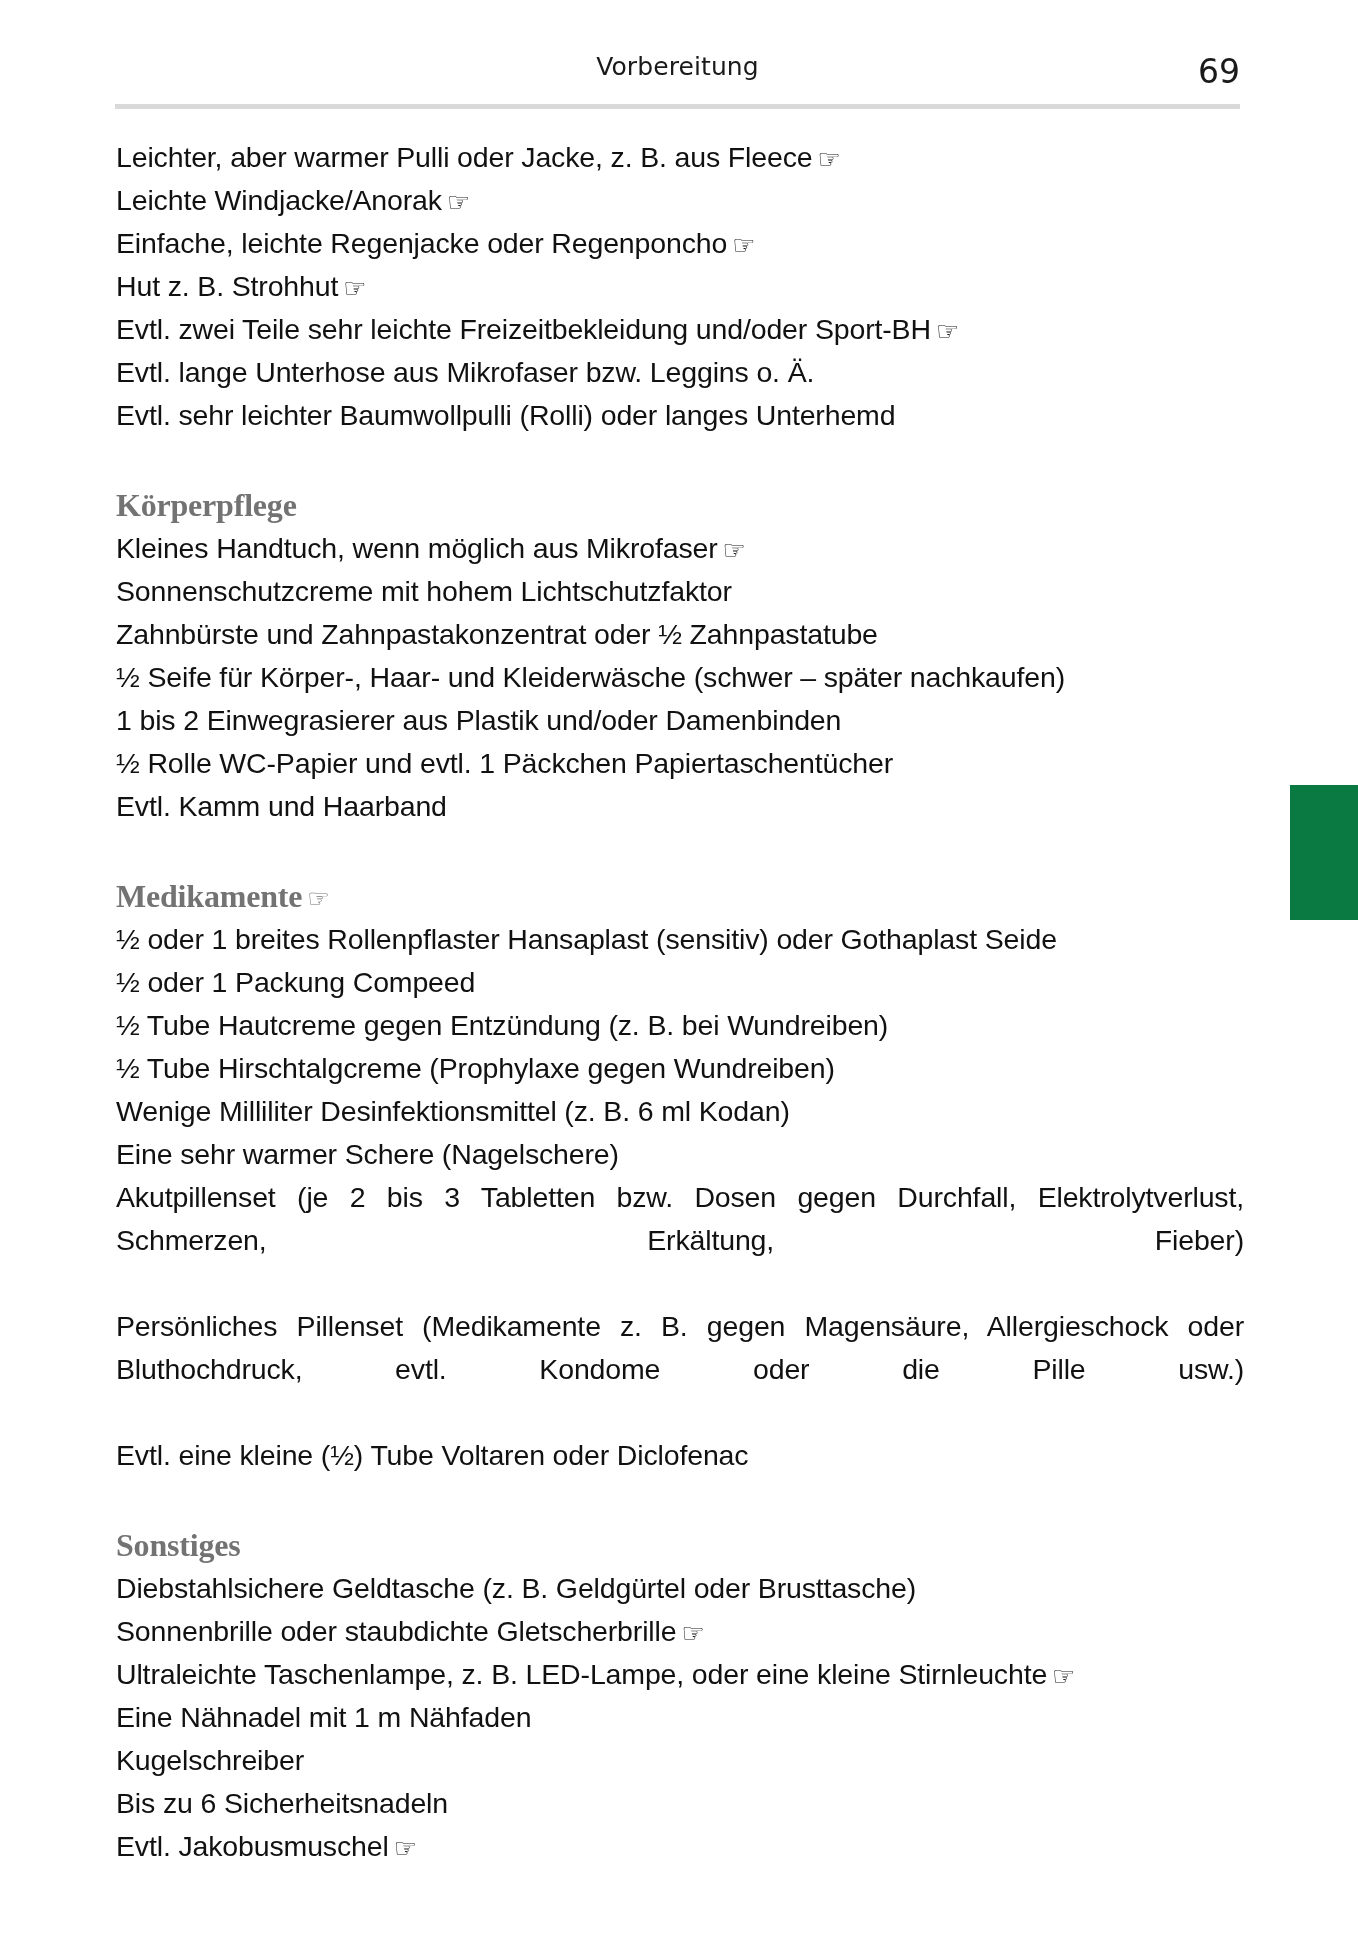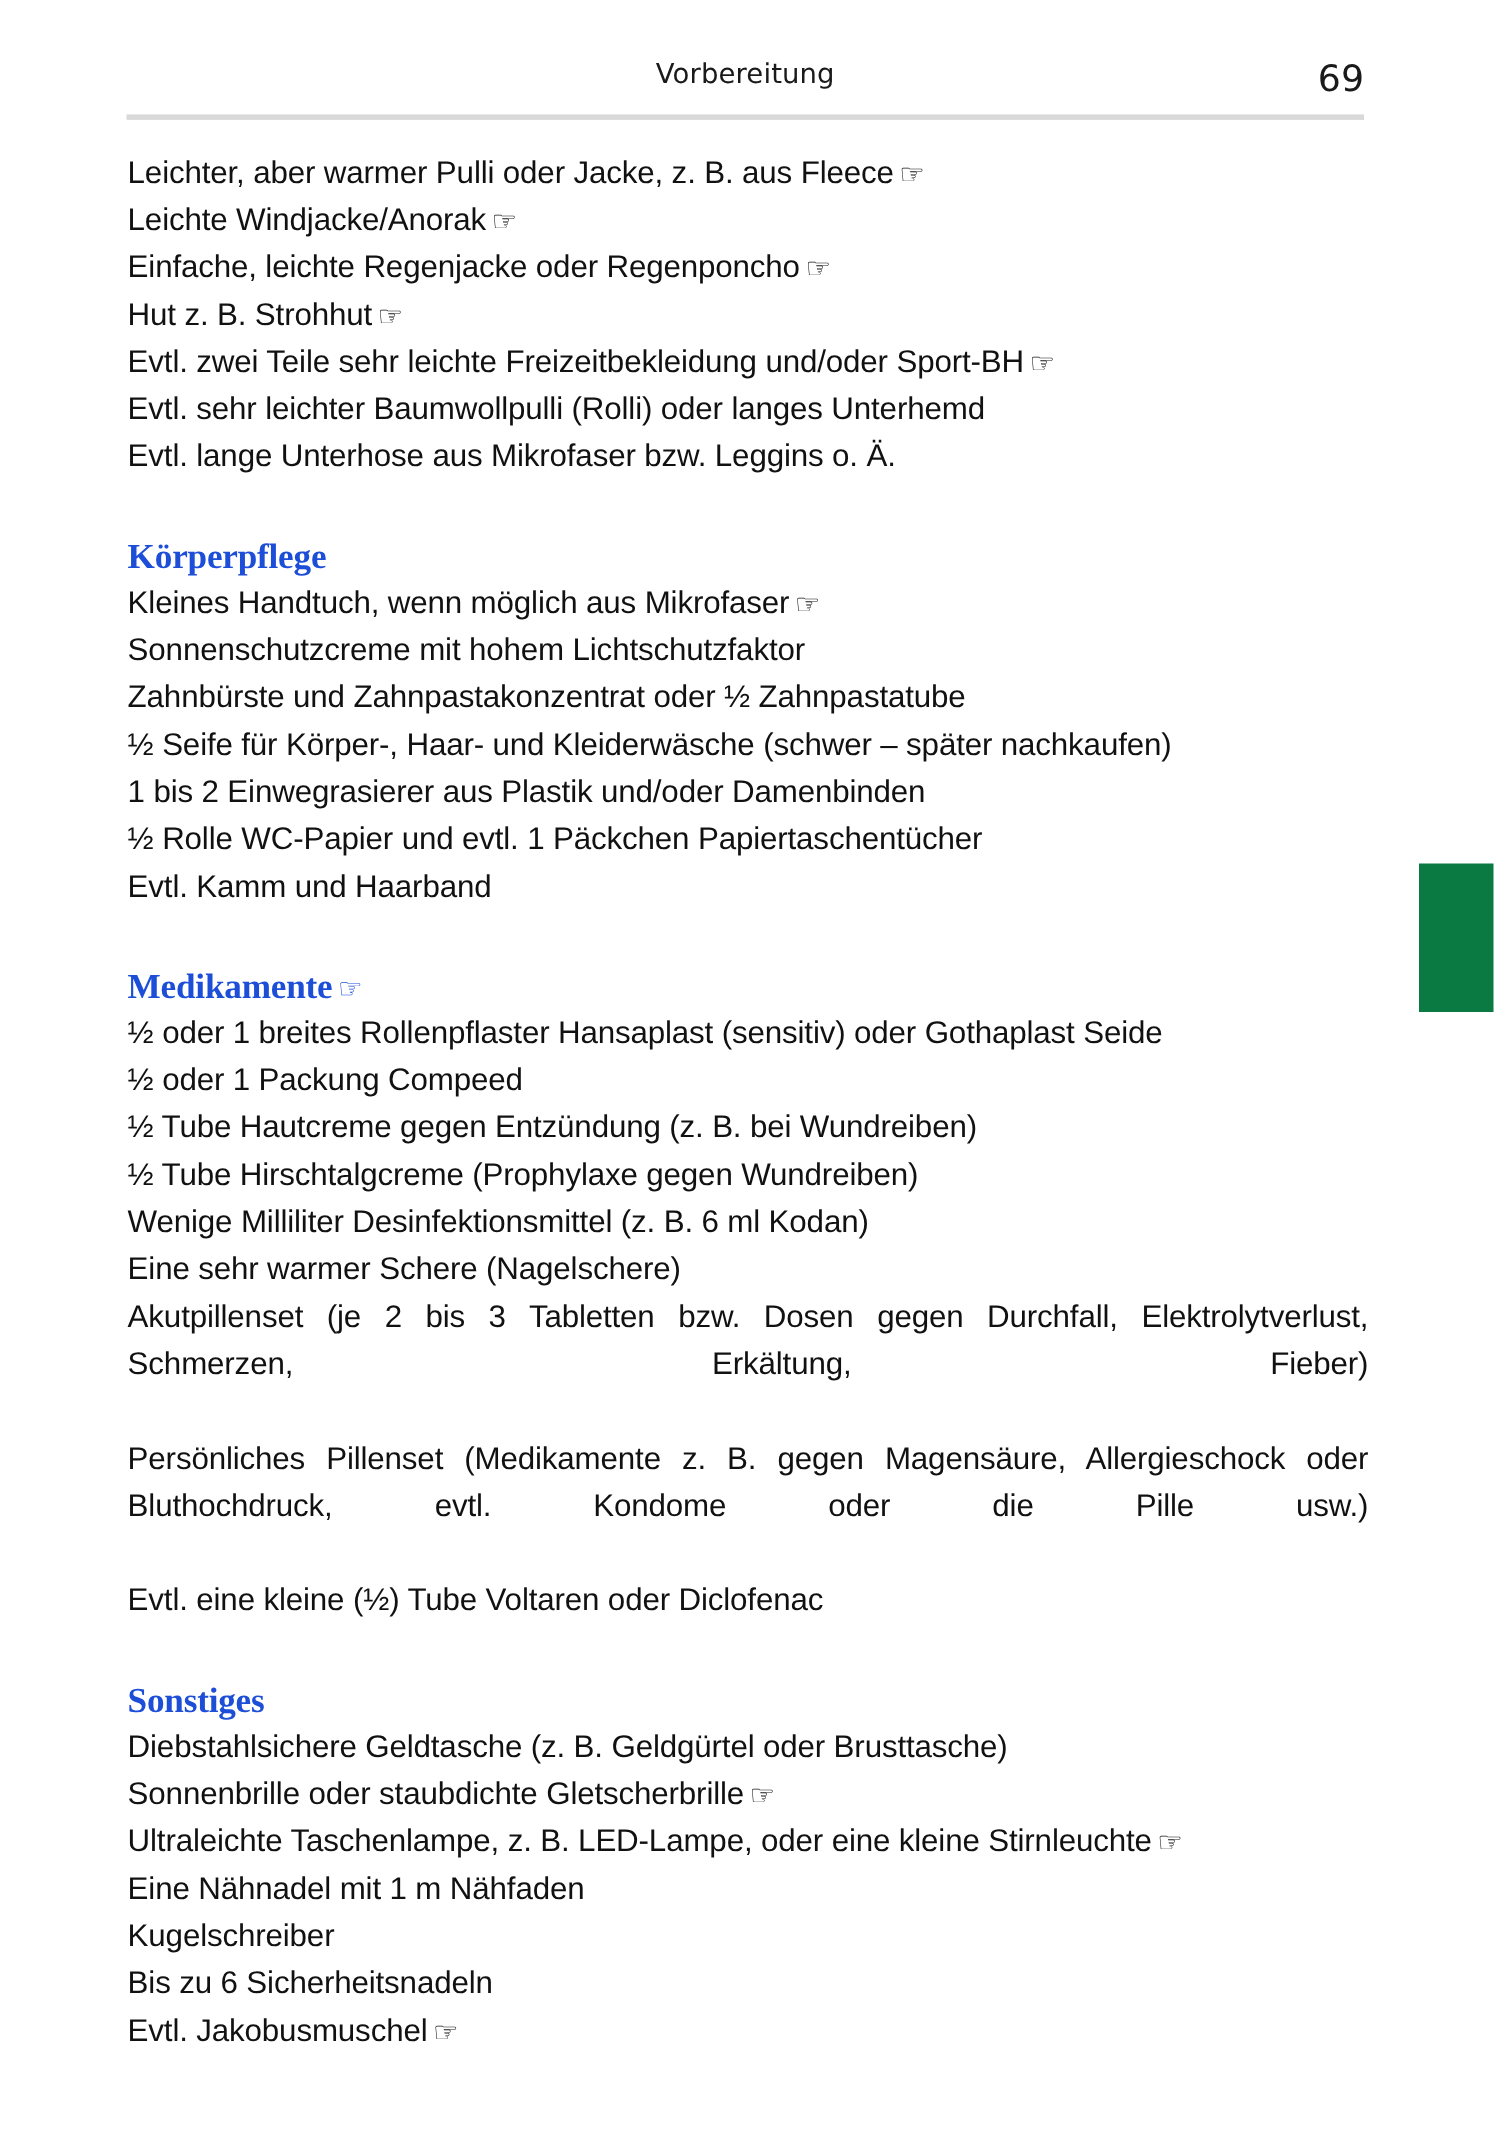--- a/index.html
+++ b/index.html
@@ -105,21 +105,21 @@
     top: 1px;
     padding-left: 5px;
     letter-spacing: 0;
   }
 
   .section-title {
     font-family: "Liberation Serif", serif;
     font-weight: bold;
     font-size: 32px;
     line-height: 44px;
-    color: #1d4ed8;
+    color: #737373;
     white-space: nowrap;
     letter-spacing: -0.2px;
   }
   .section-title .hand {
     font-size: 25px;
     top: 0;
   }
 
   .gap-before-section { height: 46px; }
 </style>
@@ -135,22 +135,22 @@
   <div class="header-rule"></div>
 
   <div class="thumb-tab"></div>
 
   <div class="content" id="content-root">
       <div class="line"><span>Leichter, aber warmer Pulli oder Jacke, z. B. aus Fleece</span><span class="hand">☞</span></div>
       <div class="line"><span>Leichte Windjacke/Anorak</span><span class="hand">☞</span></div>
       <div class="line"><span>Einfache, leichte Regenjacke oder Regenponcho</span><span class="hand">☞</span></div>
       <div class="line"><span>Hut z. B. Strohhut</span><span class="hand">☞</span></div>
       <div class="line"><span>Evtl. zwei Teile sehr leichte Freizeitbekleidung und/oder Sport-BH</span><span class="hand">☞</span></div>
+      <div class="line"><span>Evtl. lange Unterhose aus Mikrofaser bzw. Leggins o. Ä.</span></div>
       <div class="line"><span>Evtl. sehr leichter Baumwollpulli (Rolli) oder langes Unterhemd</span></div>
-      <div class="line"><span>Evtl. lange Unterhose aus Mikrofaser bzw. Leggins o. Ä.</span></div>
       <div class="gap-before-section"></div>
       <div class="section-title"><span>Körperpflege</span></div>
       <div class="line"><span>Kleines Handtuch, wenn möglich aus Mikrofaser</span><span class="hand">☞</span></div>
       <div class="line"><span>Sonnenschutzcreme mit hohem Lichtschutzfaktor</span></div>
       <div class="line"><span>Zahnbürste und Zahnpastakonzentrat oder ½ Zahnpastatube</span></div>
       <div class="line"><span>½ Seife für Körper-, Haar- und Kleiderwäsche (schwer – später nachkaufen)</span></div>
       <div class="line"><span>1 bis 2 Einwegrasierer aus Plastik und/oder Damenbinden</span></div>
       <div class="line"><span>½ Rolle WC-Papier und evtl. 1 Päckchen Papiertaschentücher</span></div>
       <div class="line"><span>Evtl. Kamm und Haarband</span></div>
       <div class="gap-before-section"></div>

